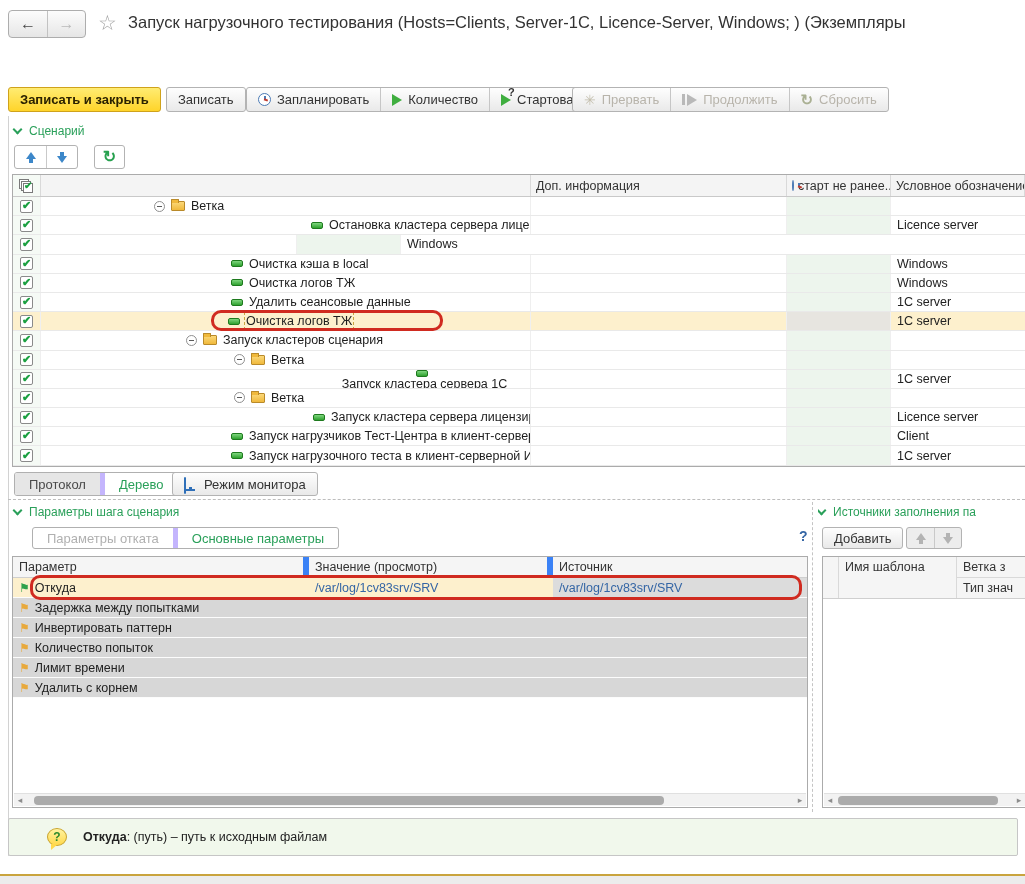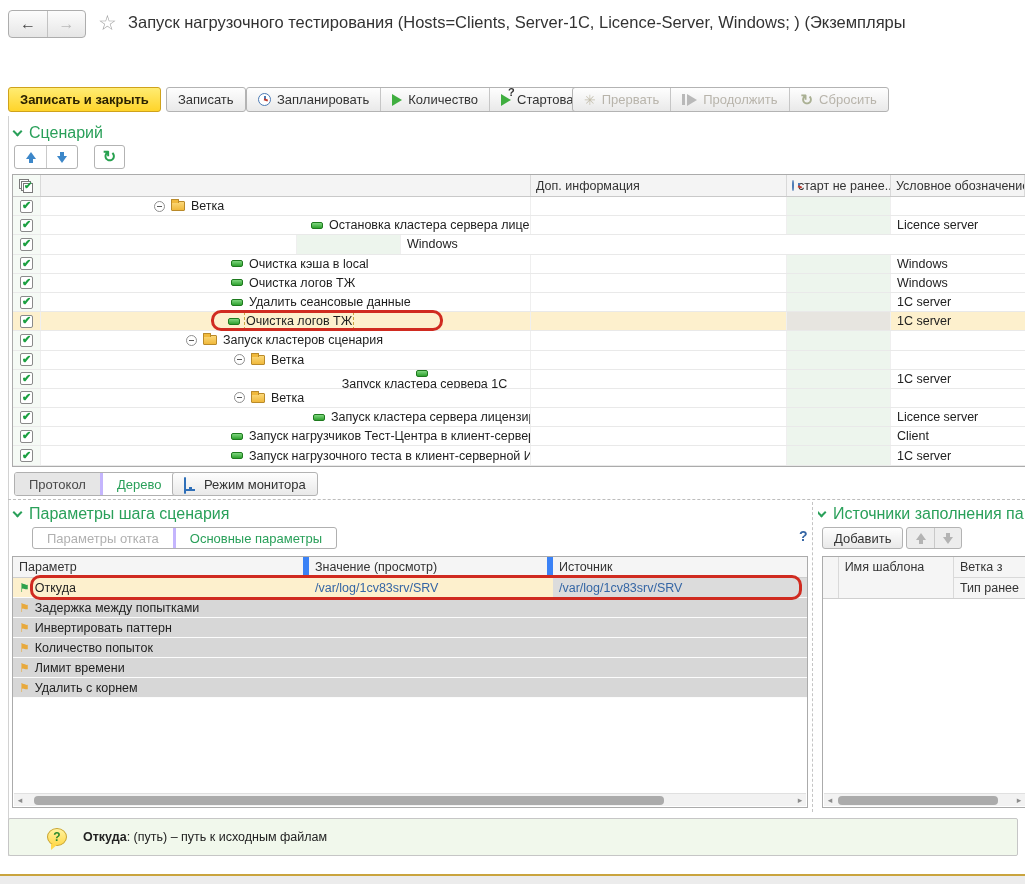--- a/index.html
+++ b/index.html
@@ -55,21 +55,21 @@
 
 .arrw{display:flex;flex-direction:column;align-items:center}
 .arrw .tri-up{width:0;height:0;border-left:5.5px solid transparent;border-right:5.5px solid transparent;border-bottom:7px solid #3c87c9}
 .arrw .tri-dn{width:0;height:0;border-left:5.5px solid transparent;border-right:5.5px solid transparent;border-top:7px solid #3c87c9}
 .arrw .stem{width:4px;height:4px;background:#3c87c9}
 .arrw.grey .tri-up{border-bottom-color:#b3b3b3}
 .arrw.grey .tri-dn{border-top-color:#b3b3b3}
 .arrw.grey .stem{background:#b3b3b3}
 
 
-.sechead{display:flex;align-items:center;gap:8px;color:#2aa05a;font-size:16px;white-space:nowrap;cursor:pointer}
+.sechead{display:flex;align-items:center;gap:8px;color:#2aa05a;font-size:12px;white-space:nowrap;cursor:pointer}
 .chev{width:7px;height:7px;border-left:2px solid #2aa05a;border-bottom:2px solid #2aa05a;
       transform:rotate(-45deg);margin-top:-4px}
 
 
 .minigrp{display:inline-flex;border:1px solid #b3b3b3;border-radius:3px;overflow:hidden;background:#fff;height:24px}
 .minigrp .mbtn{width:31px;display:flex;align-items:center;justify-content:center;cursor:pointer}
 .minigrp .mbtn+.mbtn{border-left:1px solid #c9c9c9}
 .minibtn{display:inline-flex;width:31px;height:24px;border:1px solid #b3b3b3;border-radius:3px;
          align-items:center;justify-content:center;background:#fff;cursor:pointer}
 
@@ -104,21 +104,21 @@
         background:linear-gradient(#7fd67f,#2fa12f)}
 .selpages{position:relative;width:15px;height:14px}
 .selpages .p{position:absolute;width:10px;height:10px;background:#fff;border:1px solid #7a7a7a}
 .selpages .p1{left:0;top:0}.selpages .p2{left:2px;top:2px}.selpages .p3{left:4px;top:4px}
 .selpages .chk{position:absolute;left:5px;top:1px;color:#1ba041;font-size:10px;font-weight:bold}
 .annot{position:absolute;border:3px solid #d02b20;border-radius:10px;pointer-events:none;z-index:5}
 
 
 .viewgrp{display:inline-flex;border:1px solid #b0b0b0;border-radius:3px;overflow:hidden;height:24px;background:#fff}
 .viewgrp .vseg{display:flex;align-items:center;justify-content:center;padding:0 14px;font-size:13px;cursor:pointer}
-.viewgrp .vseg+.vseg{border-left:3px solid #c4b5fd}
+.viewgrp .vseg+.vseg{border-left:5px solid #c4b5fd}
 .vseg.pressed{background:#e6e6e6;color:#4a4a4a}
 .vseg.greent{color:#2aa05a}
 
 .dashline-h{border-top:1px dashed #bdbdbd}
 .dashline-v{border-left:1px dashed #c4c4c4}
 
 
 .ptable{left:12px;top:556px;width:796px;height:252px;border:1px solid #ababab;background:#fff;overflow:hidden}
 .phead{display:flex;height:21px;background:#f5f5f5;border-bottom:1px solid #cfcfcf;color:#333}
 .phead .hc{display:flex;align-items:center;padding:0 6px;border-right:6px solid #3b82f6;overflow:hidden;white-space:nowrap}
@@ -586,21 +586,21 @@
         </span>
     </span>
   </div>
 
   <div class="abs stable">
     <div class="sthead">
       <div class="s1"></div>
       <div class="s2">Имя шаблона</div>
       <div class="s3">
         <div>Ветка з</div>
-        <div>Тип ранее</div>
+        <div>Тип знач</div>
       </div>
     </div>
     <div class="hscroll" style="left:1px;right:0;bottom:1px">
       <span class="sarr">◂</span>
       <span class="track">
           <span class="thumb" style="left:2px;width:160px"></span>
         </span>
       <span class="sarr">▸</span>
     </div>
   </div>

